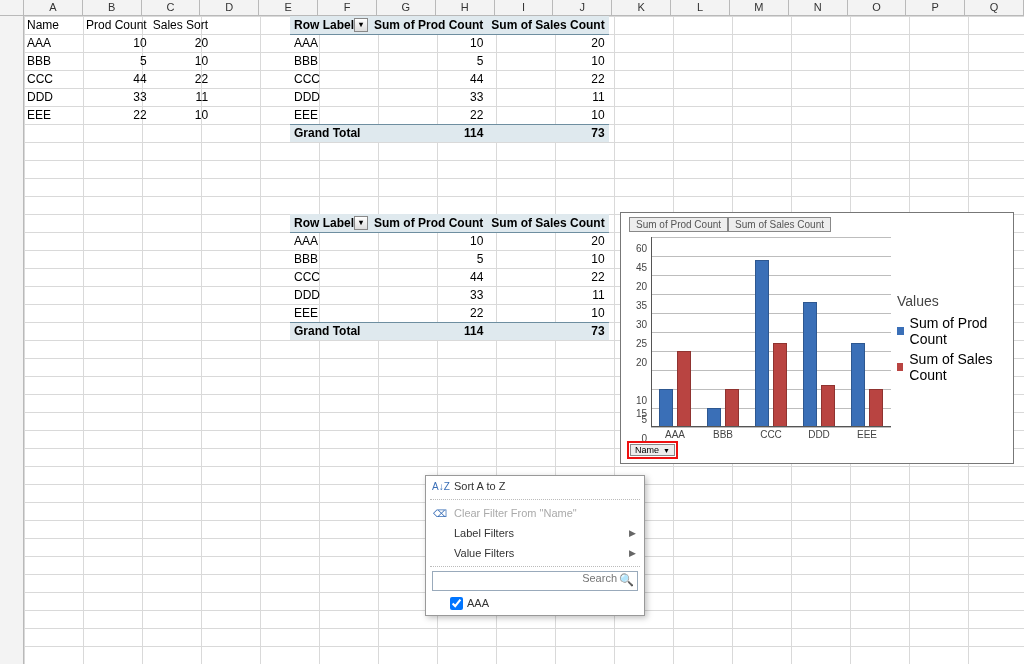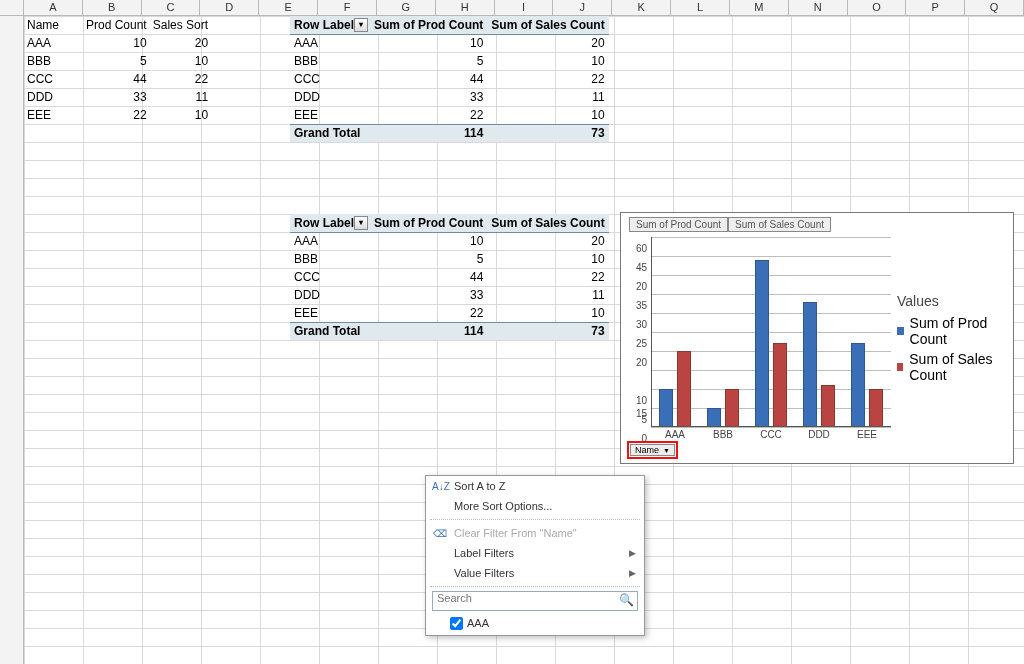--- a/index.html
+++ b/index.html
@@ -72,21 +72,21 @@
   .chart-name-drop .nbtn .tri { font-size:7px;}
 
   
   .ctx { position:absolute; left:425px; top:459px; width:220px; background:#fff; border:1px solid #999; box-shadow:2px 2px 6px rgba(0,0,0,.25); font-size:11px; color:#333; padding-bottom:2px;}
   .ctx .item { display:flex; align-items:center; height:20px; padding:0 8px 0 28px; position:relative; cursor:pointer;}
   .ctx .item.disabled { color:#aaa; cursor:default;}
   .ctx .item .ico { position:absolute; left:6px; width:16px; text-align:center; font-size:10px; color:#3a6fb7;}
   .ctx .item .arw { margin-left:auto; color:#666; font-size:9px;}
   .ctx .sep { margin:3px 4px; border-top:1px dotted #bbb;}
   .ctx .search { margin:4px 6px; position:relative;}
-  .ctx .search input { width:100%; height:20px; border:1px solid #9ab; padding:0 20px 6px 4px; font-size:11px;}
+  .ctx .search input { width:100%; height:20px; border:1px solid #9ab; padding:0 20px 6px 4px; font-size:11px;text-align:right;}
   .ctx .search .mag { position:absolute; right:4px; top:2px; color:#2a5db0; font-size:12px;}
   .ctx .checks { margin:2px 6px 2px 24px; max-height:120px; }
   .ctx .checks label { display:flex; align-items:center; gap:4px; height:16px; font-size:11px; cursor:pointer;}
   .ctx .checks input { margin:0;}
   .ctx .checks .chk-all input { appearance:none; width:11px; height:11px; border:1px solid #777; background:#bcd; position:relative;}
   .ctx .checks .chk-all input::after{content:"■"; font-size:7px; position:absolute; left:1px; top:-2px; color:#345;}
 </style>
 </head>
 <body>
 
@@ -327,23 +327,20 @@
           <span class="tri">▼</span>
         </div>
       </div>
     </div>
 
     <div class="ctx">
       <div class="item">
         <span class="ico">A↓Z</span>
         <span>Sort A to Z</span>
       </div>
-      <div class="item">
-        <span>More Sort Options...</span>
-      </div>
       <div class="sep"></div>
       <div class="item disabled">
         <span class="ico">⌫</span>
         <span>Clear Filter From "Name"</span>
       </div>
       <div class="item">
         <span>Label Filters</span>
         <span class="arw">▶</span>
       </div>
       <div class="item">

